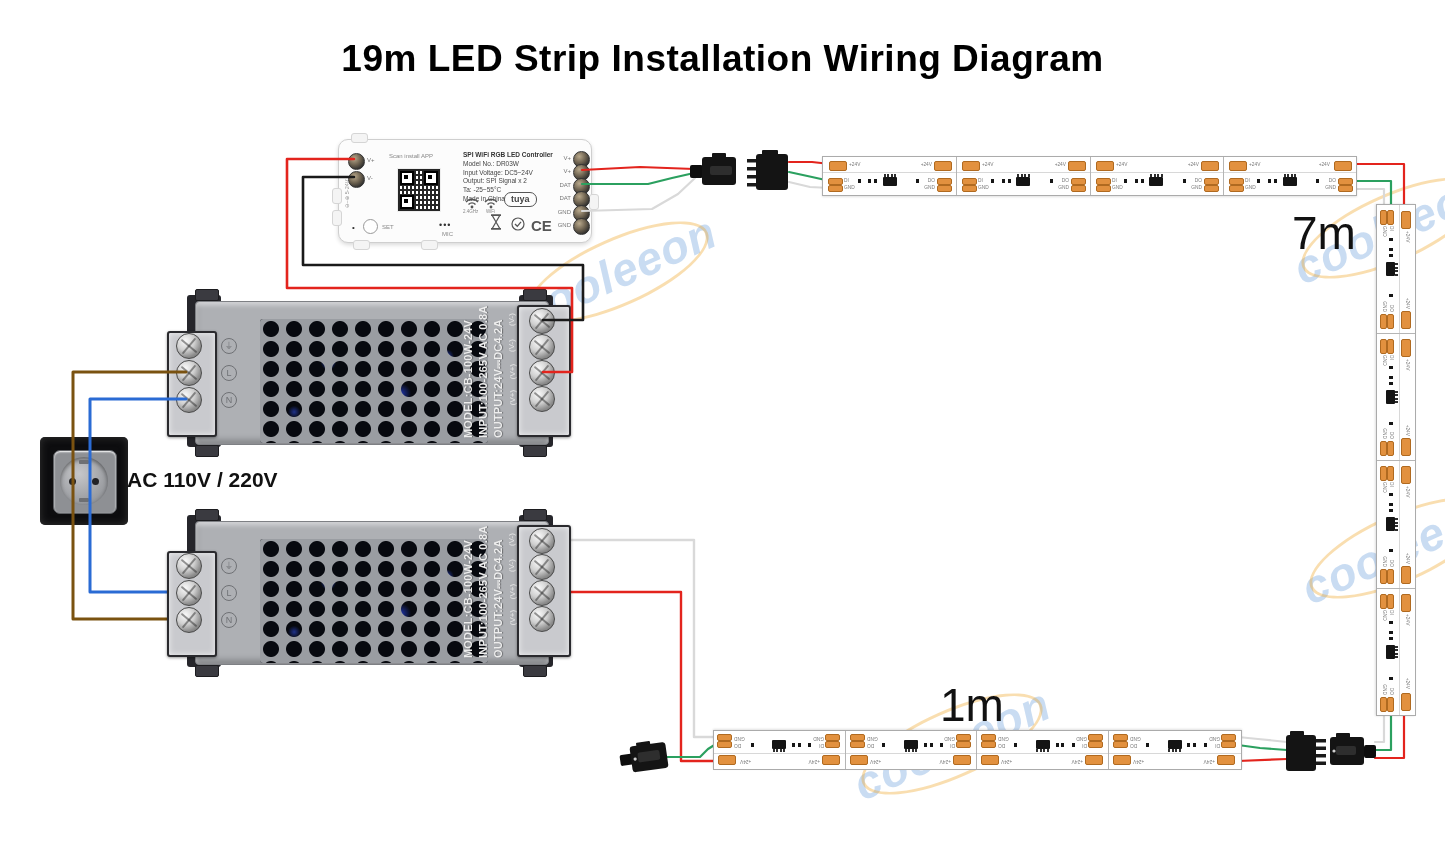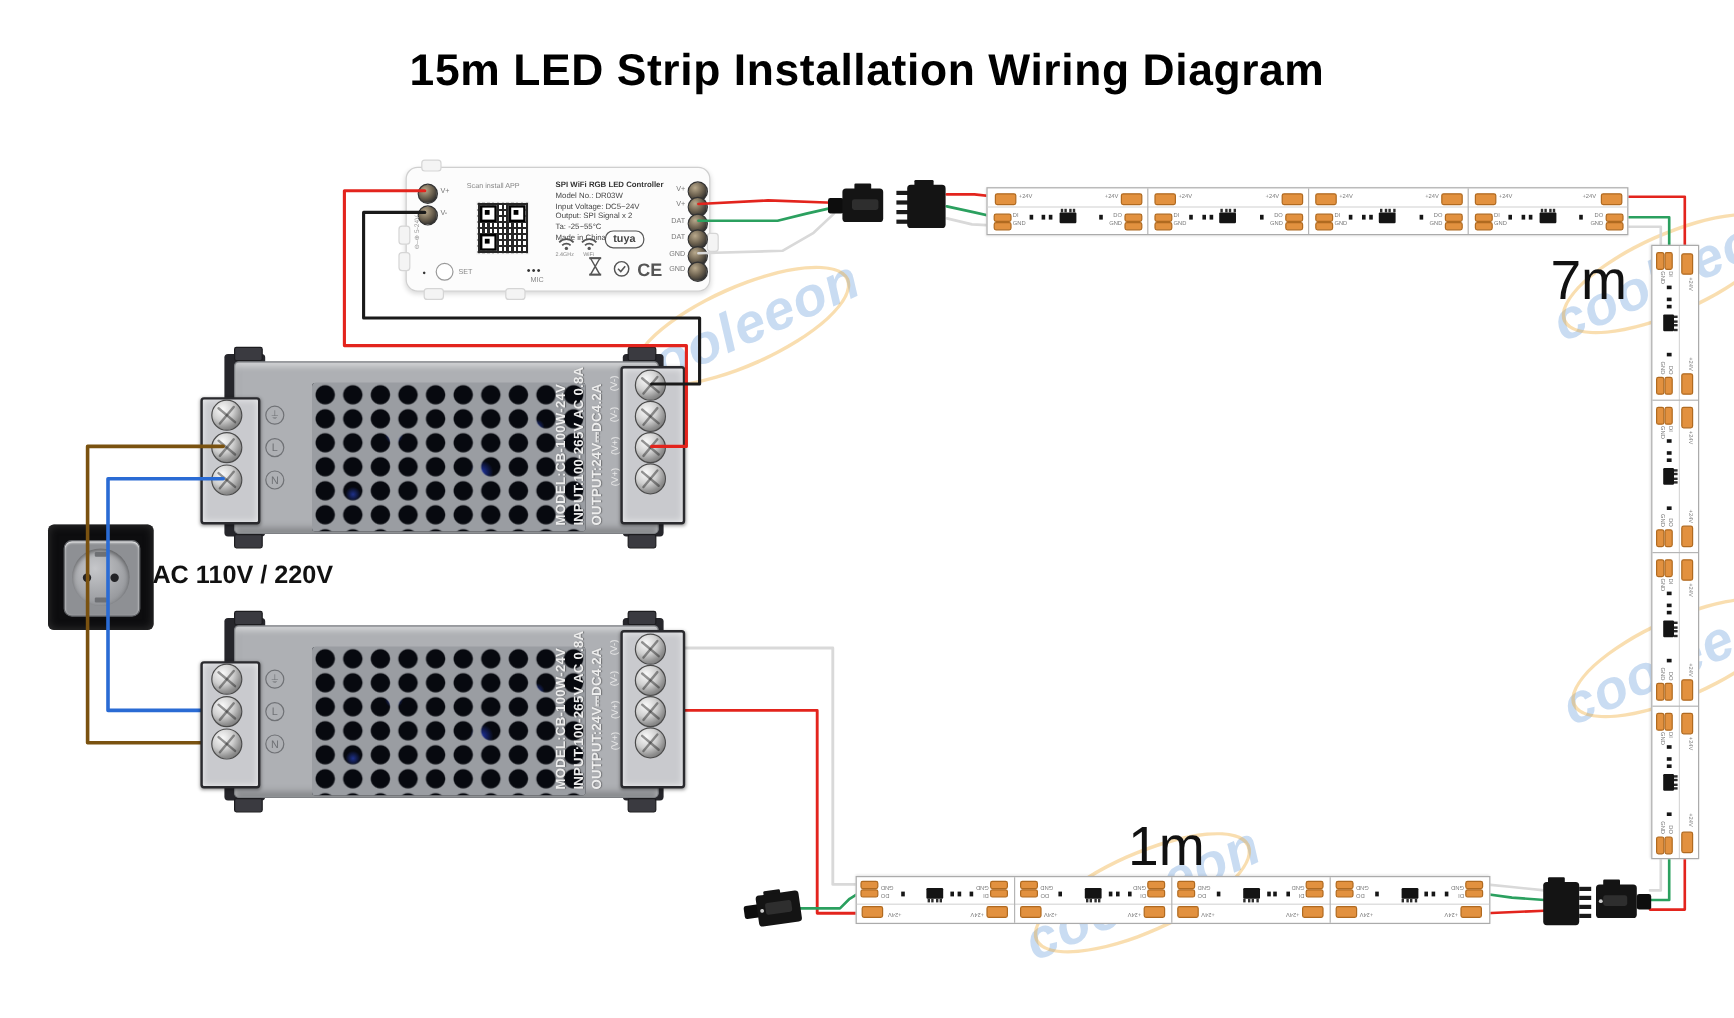--- a/index.html
+++ b/index.html
@@ -92,21 +92,21 @@
   .dot{position:absolute;width:3px;height:4px;background:#161616;}
   
   #wire-layer{position:absolute;left:0;top:0;pointer-events:none;}
   .connector{position:absolute;}
 </style>
 </head>
 <body>
 
 <div id="canvas">
 
-  <div class="title">15m LED Strip Installation Wiring Diagram</div>
+  <div class="title">19m LED Strip Installation Wiring Diagram</div>
 
   <span class="wm" style="left:618px;top:272px;">cooleeon</span>
   <span class="wm" style="left:1392px;top:228px;">cooleeon</span>
   <span class="wm" style="left:1400px;top:548px;">cooleeon</span>
   <span class="wm" style="left:952px;top:744px;">cooleeon</span>
 
   <div class="ctrl">
     <div class="ear" style="left:12px;top:-7px;width:15px;height:8px;"></div>
     <div class="ear" style="left:14px;top:100px;width:15px;height:8px;"></div>
     <div class="ear" style="left:82px;top:100px;width:15px;height:8px;"></div>

